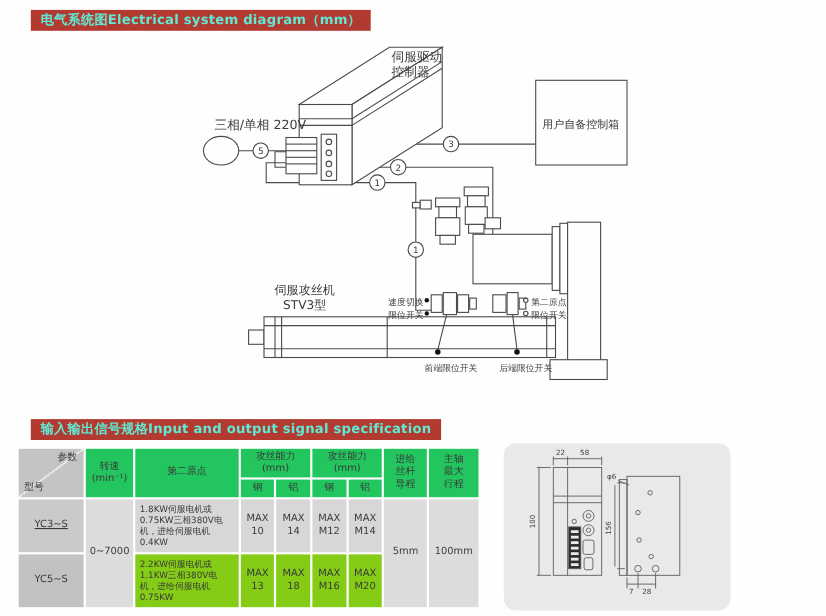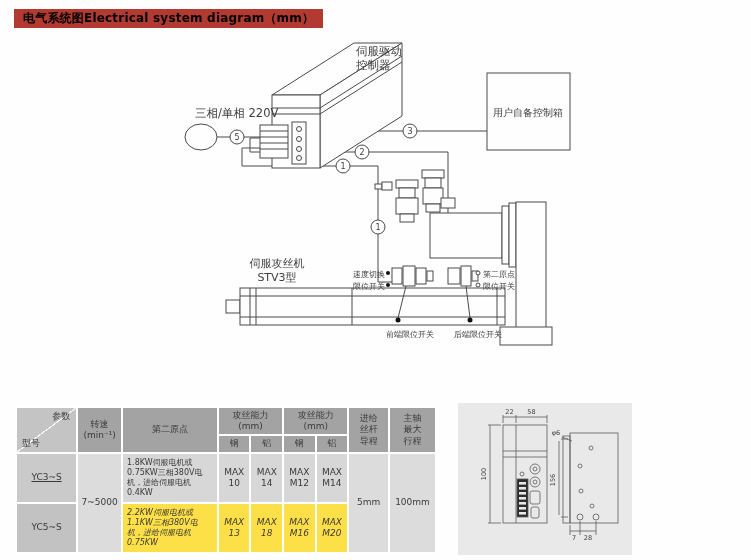--- a/index.html
+++ b/index.html
@@ -1,47 +1,48 @@
 <!DOCTYPE html>
 <html><head>
 <meta charset="utf-8">
 <style>
   html,body{margin:0;padding:0;background:#fff;}
   #page{position:relative;width:751px;height:560px;background:#fefefe;overflow:hidden;
         font-family:"DejaVu Sans","Liberation Sans",sans-serif;color:#333;}
-  .banner{position:absolute;left:14px;height:19px;line-height:19px;color:#000000;
+  .banner{position:absolute;left:28px;height:19px;line-height:19px;color:#5eead4;
           font-size:12px;font-weight:600;padding:0 9px;letter-spacing:0.2px;}
   #banner-electrical{top:9px;}
   #banner-io{top:381px;}
   #diagram-svg{position:absolute;left:0;top:0;}
   
   #spec-table{position:absolute;left:15px;top:406px;border-collapse:separate;border-spacing:2px;
               background:#fff;table-layout:fixed;width:422px;font-size:9px;color:#3a3a3a;}
   #spec-table td{text-align:center;vertical-align:middle;white-space:pre-line;line-height:1.25;padding:1px;}
-  .hd{background:#a3a3a3;}
+  .hd{background:#22c55e;}
   .cell-l1{background:#d7d7d7;}
-  .cell-l2{background:#fde047;font-style:italic;}
+  .cell-l2{background:#84cc16;}
   .cell-span{background:#dcdcdc;}
   .cell-model1{background:#cacaca;text-decoration:underline;}
   .cell-model2{background:#c2c2c2;}
   .power-cell{text-align:left !important;font-size:8px;padding:2px 4px !important;}
   .diag{position:relative;background:
         linear-gradient(to bottom right,rgba(0,0,0,0) calc(50% - 0.6px),#f6f6f6 calc(50% - 0.6px),
         #f6f6f6 calc(50% + 0.6px),rgba(0,0,0,0) calc(50% + 0.6px)),#c4c4c4;}
   .diag .tr{position:absolute;top:3px;right:6px;text-align:right;}
   .diag .bl{position:absolute;bottom:3px;left:5px;text-align:right;}
   
-  #dim-panel{position:absolute;left:458px;top:403px;width:174px;height:152px;background:#e9e9e9;}
+  #dim-panel{position:absolute;left:458px;top:403px;width:206px;height:152px;background:#e9e9e9;border-radius:11px;}
   svg text{fill:#3c3c3c;}
 </style>
 </head>
 <body>
 <div id="page">
 
 <div class="banner" id="banner-electrical" style="background: rgb(178, 58, 48);">电气系统图Electrical system diagram（mm）</div>
+<div class="banner" id="banner-io" style="background: rgb(178, 58, 48);">输入输出信号规格Input and output signal specification</div>
 
 <svg id="diagram-svg" width="751" height="378" viewBox="0 0 751 378">
   <g fill="none" stroke="#4a4a4a" stroke-width="1">
 
     <g>
       <line x1="217" y1="137" x2="262" y2="137"></line>
     </g>
     <g>
       <polyline points="320,131 487,131"></polyline>
     </g>
@@ -199,21 +200,21 @@
 行程</td>
   </tr>
   <tr>
     <td class="hd" style="height:14px">钢</td>
     <td class="hd">铝</td>
     <td class="hd">钢</td>
     <td class="hd">铝</td>
   </tr>
   <tr>
     <td class="cell-model1" style="height:46px">YC3~S</td>
-    <td class="cell-span" rowspan="2">7~5000</td>
+    <td class="cell-span" rowspan="2">0~7000</td>
     <td class="cell-l1 power-cell">1.8KW伺服电机或0.75KW三相380V电机，进给伺服电机0.4KW</td>
     <td class="cell-l1">MAX
 10</td>
     <td class="cell-l1">MAX
 14</td>
     <td class="cell-l1">MAX
 M12</td>
     <td class="cell-l1">MAX
 M14</td>
     <td class="cell-span" rowspan="2">5mm</td>

